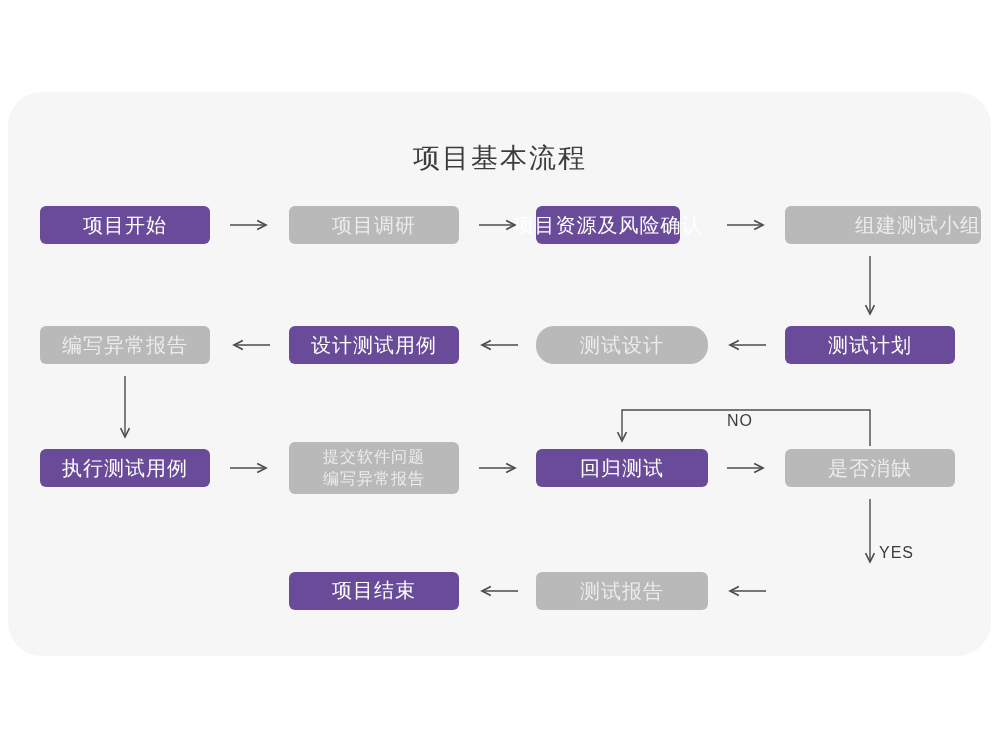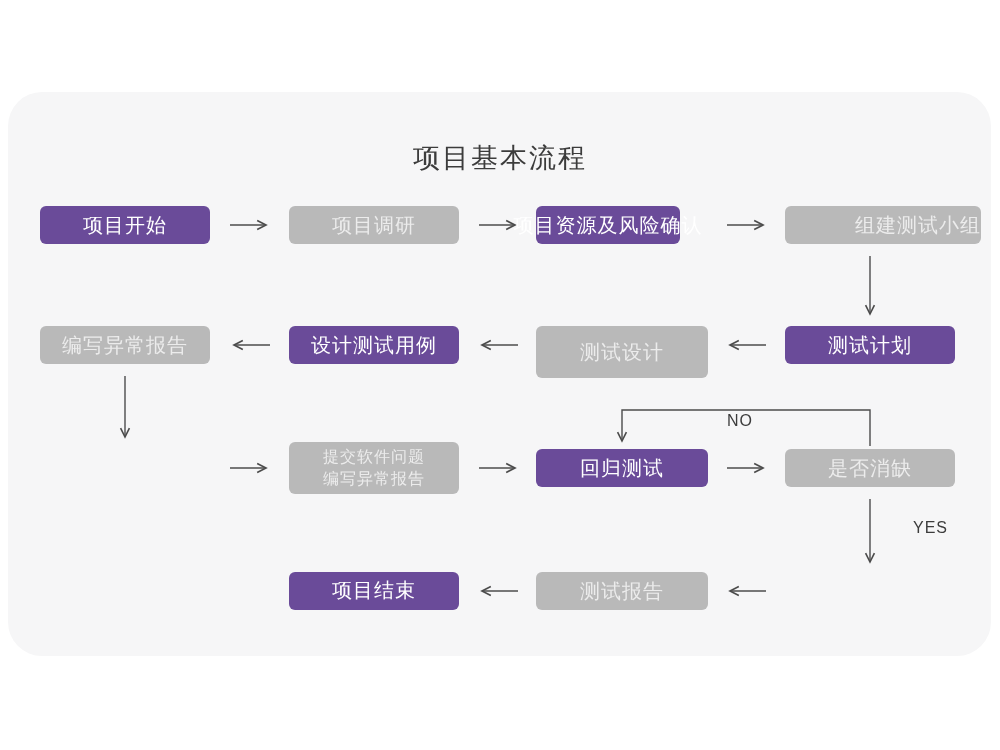--- a/index.html
+++ b/index.html
@@ -64,21 +64,21 @@
   }
   svg.arrows .stroke-group { stroke: var(--arrow); stroke-width: 1.4; fill: none; }
   #arrowhead path { stroke: var(--arrow); stroke-width: 1.3; fill: none; }
   .edge-label {
     position: absolute;
     font-size: 16px;
     color: var(--text);
     letter-spacing: 1px;
   }
   .edge-label.no  { left: 727px; top: 412px; }
-  .edge-label.yes { left: 879px; top: 519px; margin-left: 34px; }
+  .edge-label.yes { left: 879px; top: 544px; }
 </style>
 </head>
 <body>
 
 <div class="stage">
 
   <div class="card"></div>
 
   <div class="diagram-title">项目基本流程</div>
 
@@ -127,30 +127,33 @@
   <div class="node primary" style="left:536px;top:206px;width:144px;height:38px;">
     <span class="node-label">项目资源及风险确认</span>
   </div>
   <div class="node secondary" style="left:785px;top:206px;width:196px;height:38px;align-items:flex-end;">
     <span class="node-label">组建测试小组</span>
   </div>
 
   <div class="node primary" style="left:785px;top:326px;width:170px;height:38px;">
     <span class="node-label">测试计划</span>
   </div>
-  <div class="node secondary" style="left:536px;top:326px;width:172px;height:52px;">
+  <div class="node secondary" style="left:536px;top:326px;width:172px;height:38px;border-radius:18px;">
     <span class="node-label">测试设计</span>
   </div>
   <div class="node primary" style="left:289px;top:326px;width:170px;height:38px;">
     <span class="node-label">设计测试用例</span>
   </div>
   <div class="node secondary" style="left:40px;top:326px;width:170px;height:38px;">
     <span class="node-label">编写异常报告</span>
   </div>
 
+  <div class="node primary" style="left:40px;top:449px;width:170px;height:38px;">
+    <span class="node-label">执行测试用例</span>
+  </div>
   <div class="node secondary tall" style="left:289px;top:442px;width:170px;height:52px;">
     <span class="node-label">提交软件问题</span>
     <span class="node-label">编写异常报告</span>
   </div>
   <div class="node primary" style="left:536px;top:449px;width:172px;height:38px;">
     <span class="node-label">回归测试</span>
   </div>
   <div class="node secondary" style="left:785px;top:449px;width:170px;height:38px;">
     <span class="node-label">是否消缺</span>
   </div>

